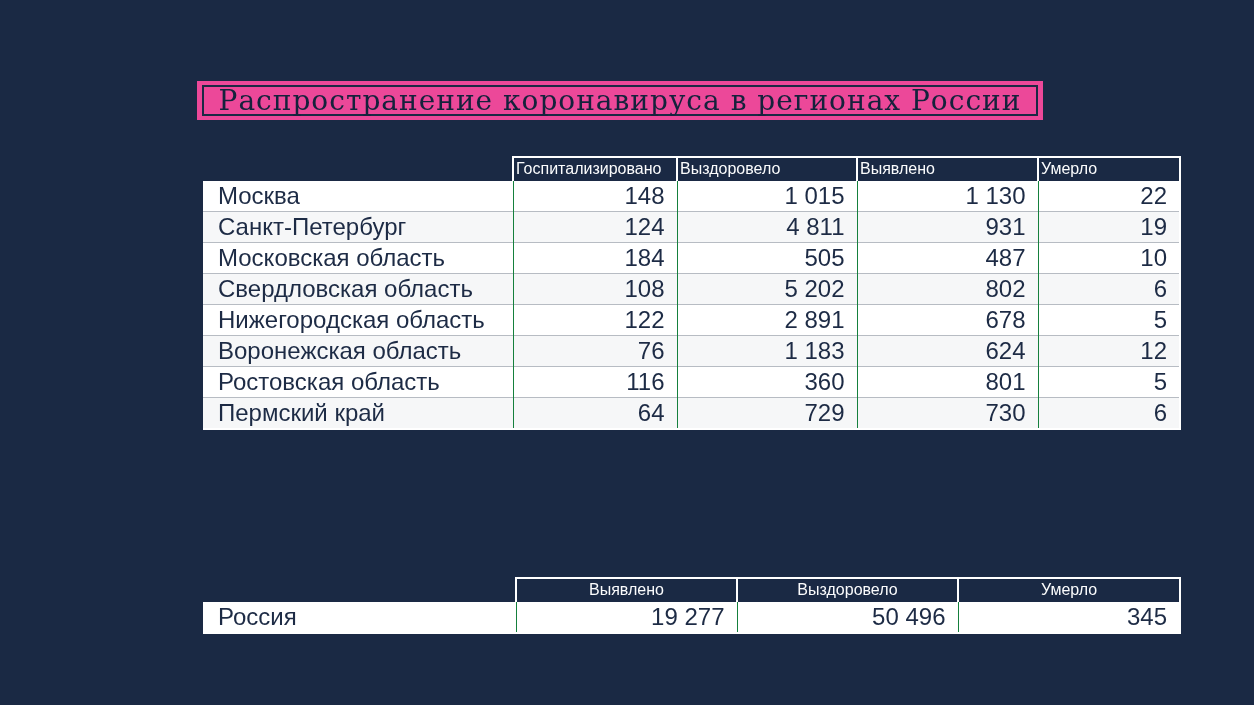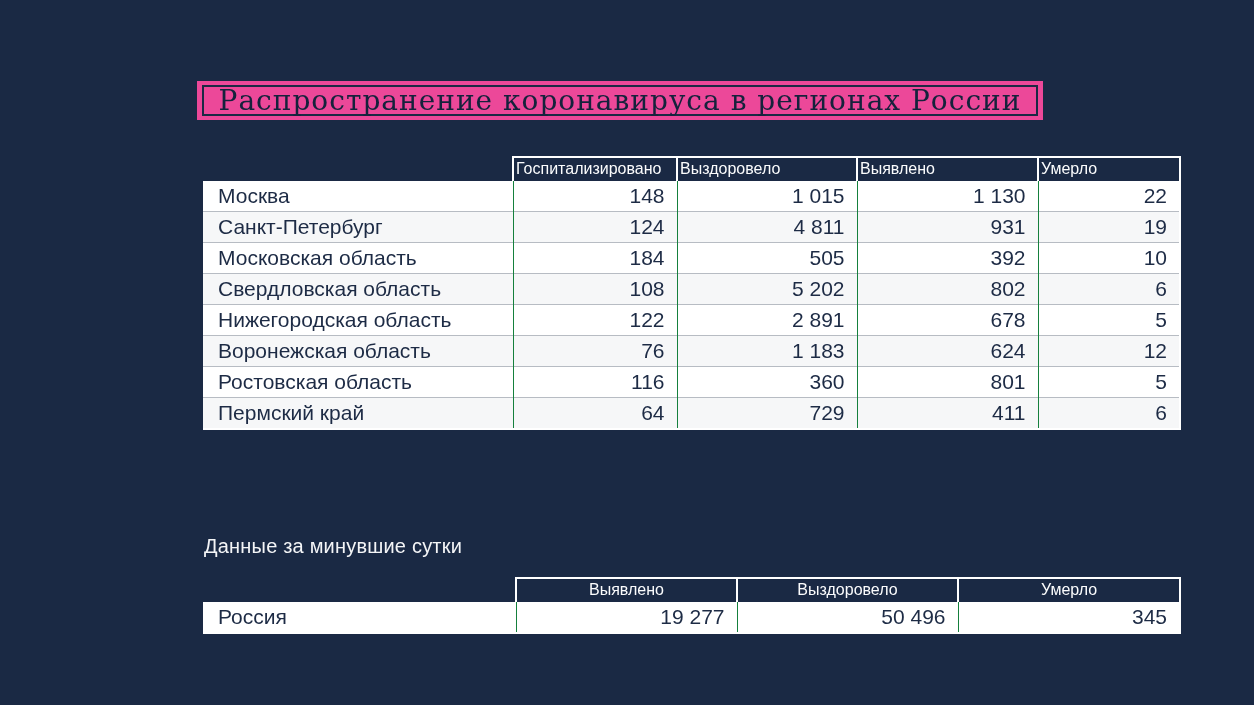--- a/index.html
+++ b/index.html
@@ -31,21 +31,21 @@
   .tbl th{
     background:#1a2944;color:#fbfcfd;font-weight:normal;font-size:16px;
     height:20px;padding:1px 7px 2px 2px;text-align:left;
     border:2px solid #ffffff;border-bottom:none;white-space:nowrap;
     overflow:hidden;
   }
   .tbl th.th-c{text-align:center;padding:1px 2px 2px;}
   .tbl th.ghost{background:transparent;border:none;}
 
   .tbl td{
-    background:#ffffff;color:#1d2b45;font-size:21px;height:30px;
+    background:#ffffff;color:#1d2b45;font-size:24px;height:30px;
     padding:0 12px;white-space:nowrap;overflow:hidden;
   }
   .tbl td.c-label{text-align:left;padding-left:15px;}
   .tbl td.c-num{text-align:right;}
   .tbl td.c-cen{text-align:right;}
 
   #main-tbl tbody tr:nth-child(even) td{background:#f6f7f8;}
   .tbl tbody tr + tr td{border-top:1px solid #b7bcc3;margin-left:8px;}
   .tbl td + td{border-left:1px solid #15803d;}
   .tbl tbody tr:last-child td{border-bottom:2px solid #ffffff;}
@@ -95,21 +95,21 @@
           <td class="c-label">Санкт-Петербург</td>
           <td class="c-num">124</td>
           <td class="c-num">4 811</td>
           <td class="c-num">931</td>
           <td class="c-num">19</td>
         </tr>
         <tr>
           <td class="c-label">Московская область</td>
           <td class="c-num">184</td>
           <td class="c-num">505</td>
-          <td class="c-num">392</td>
+          <td class="c-num">487</td>
           <td class="c-num">10</td>
         </tr>
         <tr>
           <td class="c-label">Свердловская область</td>
           <td class="c-num">108</td>
           <td class="c-num">5 202</td>
           <td class="c-num">802</td>
           <td class="c-num">6</td>
         </tr>
         <tr>
@@ -130,27 +130,26 @@
           <td class="c-label">Ростовская область</td>
           <td class="c-num">116</td>
           <td class="c-num">360</td>
           <td class="c-num">801</td>
           <td class="c-num">5</td>
         </tr>
         <tr>
           <td class="c-label">Пермский край</td>
           <td class="c-num">64</td>
           <td class="c-num">729</td>
-          <td class="c-num">411</td>
+          <td class="c-num">730</td>
           <td class="c-num">6</td>
         </tr>
       </tbody>
   </table>
 
-  <div class="daily-label">Данные за минувшие сутки</div>
 
   <table class="tbl" id="daily-tbl">
     <colgroup>
       <col style="width:313px">
         <col style="width:221px">
       <col style="width:221px">
         <col style="width:222px">
     </colgroup>
     <thead>
       <tr>

